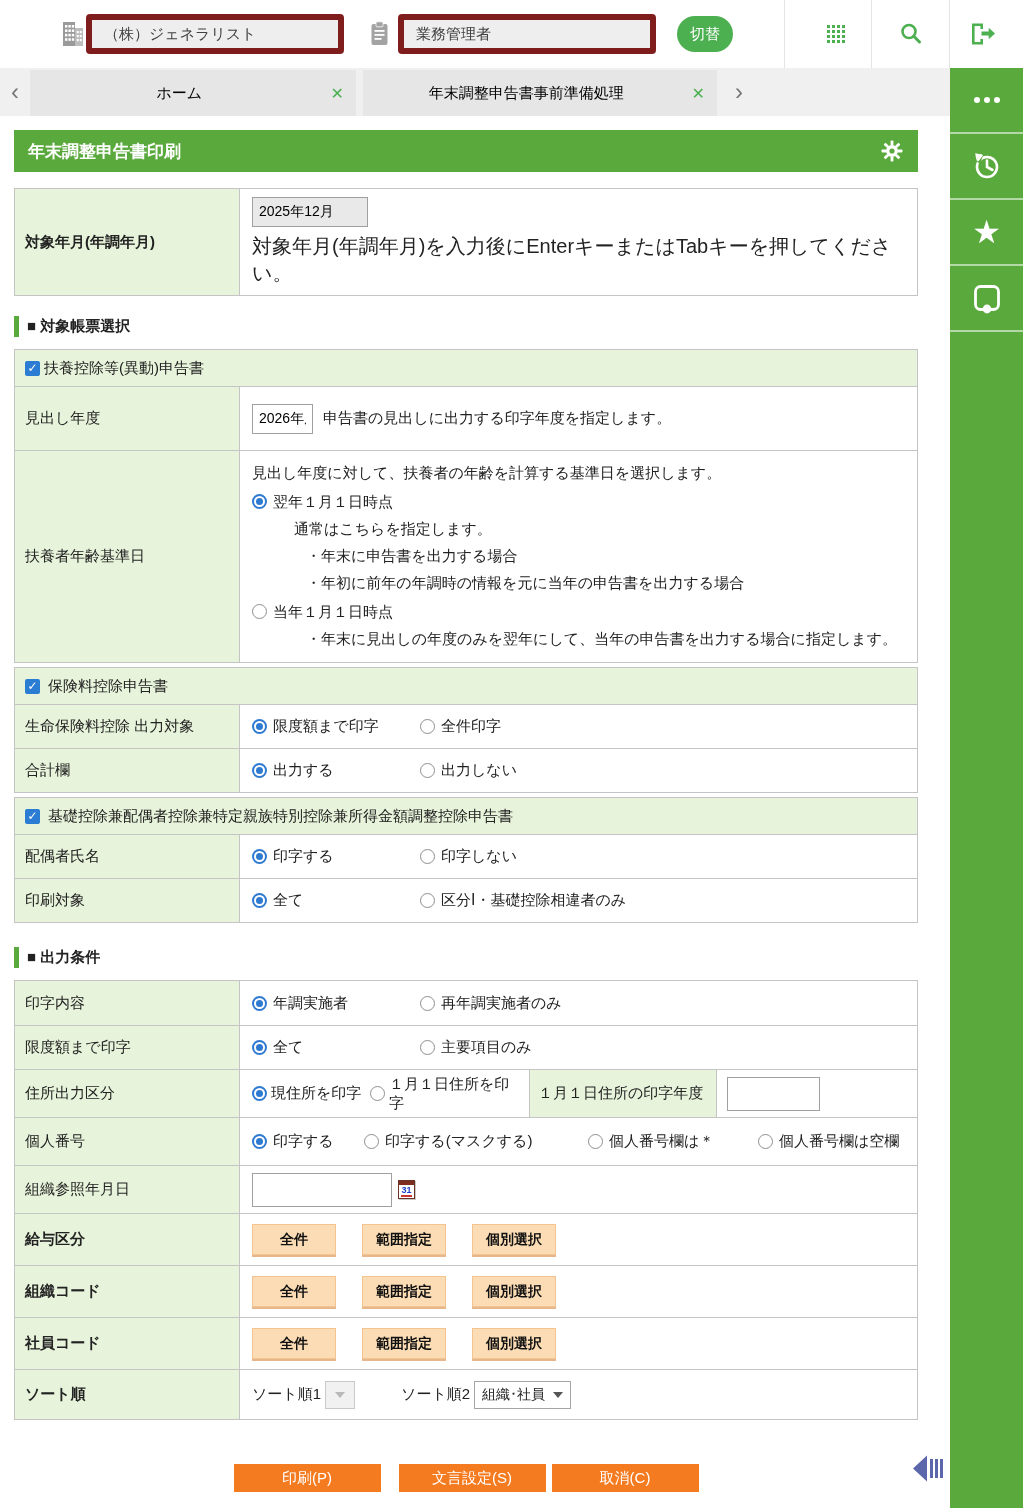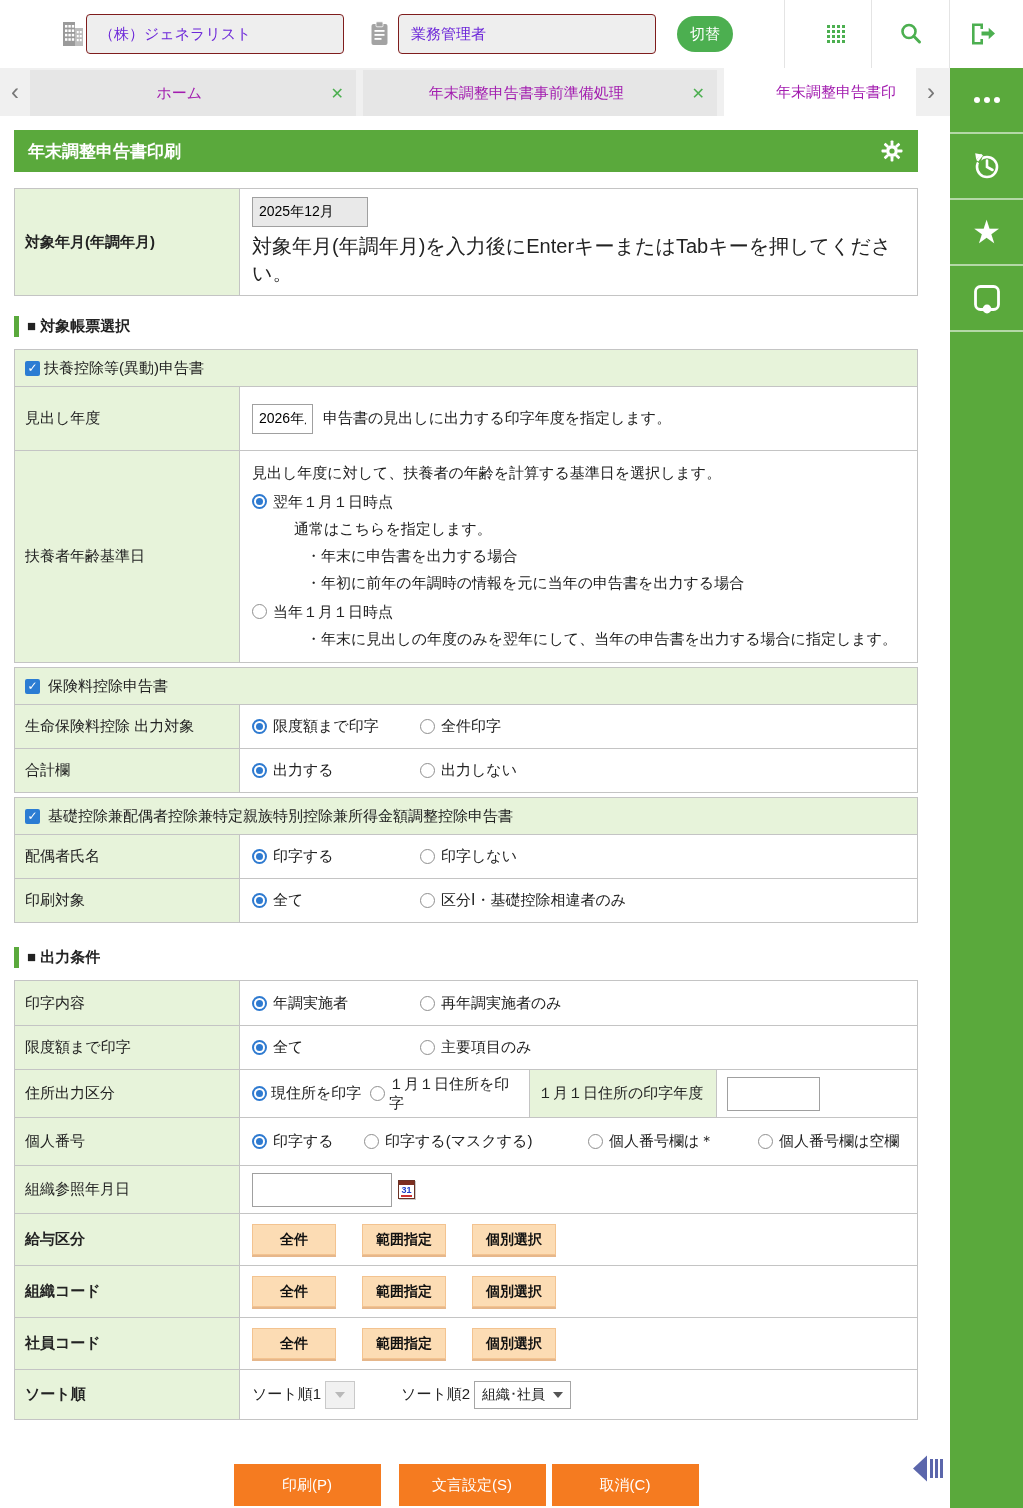--- a/index.html
+++ b/index.html
@@ -4,39 +4,39 @@
 <style>
   * { margin:0; padding:0; box-sizing:border-box; }
   html,body { background:#fff; }
   body { font-family:"Liberation Sans","DejaVu Sans",sans-serif; color:#222; }
   .app { position:relative; width:1023px; height:1508px; background:#fff; overflow:hidden; }
 
   
   .topbar { position:absolute; top:0; left:0; width:1023px; height:68px; background:#fff; }
   .tb-ic { position:absolute; top:20px; }
   .tb-input { position:absolute; top:14px; height:40px; width:258px; background:#eeeeee;
-              border:1px solid #7f1d1d; border-radius:4px; padding:0 12px; font-size:15px;
-              color:#6d28d9; font-family:inherit; }
+              border:6px solid #7f1d1d; border-radius:4px; padding:0 12px; font-size:15px;
+              color:#404040; font-family:inherit; }
   .switch-btn { position:absolute; left:677px; top:16px; width:56px; height:36px; border:none;
                 border-radius:18px; background:#4caf50; color:#fff; font-size:15px; cursor:pointer;
                 font-family:inherit; }
   .tb-div { position:absolute; top:0; width:1px; height:68px; background:#e4e4e4; }
   .tb-btn { position:absolute; top:0; width:60px; height:68px; display:flex; align-items:center;
             justify-content:center; cursor:pointer; background:transparent; border:none; }
   .grid-ic { display:grid; grid-template-columns:repeat(4,3px); grid-gap:2px; }
   .grid-ic i { width:3px; height:3px; background:#4caf50; }
 
   
   .tabbar { position:absolute; top:68px; left:0; width:950px; height:48px; background:#f0f0f0;
             display:flex; align-items:stretch; }
   .tb-chev { width:30px; display:flex; align-items:center; justify-content:center; font-size:24px;
              color:#777; cursor:pointer; background:transparent; border:none; font-family:inherit; }
   .tab { display:flex; align-items:center; padding:0 12px; background:#e6e6e6; margin:2px 7px 0 0;
          cursor:pointer; }
-  .tab .t-lbl { flex:1; text-align:center; font-size:15px; color:#a21caf; white-space:nowrap;
+  .tab .t-lbl { flex:1; text-align:center; font-size:15px; color:#000000; white-space:nowrap;
                 overflow:hidden; }
   .tab .t-x { color:#4caf50; font-weight:bold; font-size:16px; margin-left:14px; cursor:pointer; }
   .tab.active { background:#fff; margin-top:0; }
   .tab1 { width:326px; } .tab2 { width:354px; }
   .tab3 { width:192px; overflow:hidden; margin-right:0; }
   .tab3 .t-lbl { text-align:left; padding-left:40px; }
 
   
   .sidebar { position:absolute; top:68px; left:950px; width:73px; bottom:0; background:#5aa93c; }
   .sb-btn { width:73px; height:66px; display:flex; align-items:center; justify-content:center;
@@ -108,21 +108,21 @@
           margin-right:26px; font-family:inherit; }
 
   .selbox { height:28px; border:1px solid #a5a5a5; background:#fff; display:inline-flex;
             align-items:center; padding:0 7px; font-size:14px; gap:8px; cursor:pointer; }
   .selbox.disabled { background:#f1f1f1; border-color:#c9c9c9; width:30px; justify-content:center; }
   .tri { width:0; height:0; border-left:5px solid transparent; border-right:5px solid transparent;
          border-top:6px solid #555; }
   .tri.dim { border-top-color:#b9b9b9; }
 
   .actions { display:flex; justify-content:center; margin-top:44px; }
-  .abtn { width:147px; height:42px; background:#f57b20; border:none; color:#fff; font-size:15px;
+  .abtn { width:147px; height:28px; background:#f57b20; border:none; color:#fff; font-size:15px;
           display:flex; align-items:center; justify-content:center; cursor:pointer;
           margin-right:6px; font-family:inherit; }
   .abtn.gap { margin-left:12px; }
   .abtn:last-child { margin-right:0; }
 
   .collapse { position:absolute; top:1455px; left:913px; cursor:pointer; }
 
   .h44 { min-height:44px; } .h48 { min-height:48px; } .h52 { min-height:52px;justify-content:center; }
   .h50 { min-height:50px; } .h64 { min-height:64px; } .h80 { min-height:80px; }
 </style>
@@ -212,23 +212,20 @@
   <div class="tabbar">
     <button class="tb-chev">‹</button>
     <div class="tab tab1">
       <span class="t-lbl">ホーム</span>
       <span class="t-x">✕</span>
     </div>
     <div class="tab tab2">
       <span class="t-lbl">年末調整申告書事前準備処理</span>
       <span class="t-x">✕</span>
     </div>
-    <div class="tab tab3 active">
-      <span class="t-lbl">年末調整申告書印</span>
-    </div>
     <button class="tb-chev">›</button>
   </div>
 
   <div class="sidebar">
     <button class="sb-btn">
       <span class="dots">
           <i></i>
           <i></i>
           <i></i>
         </span>

